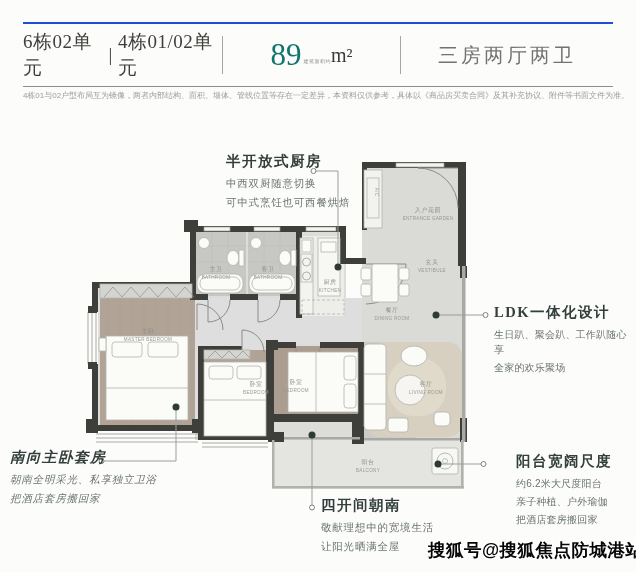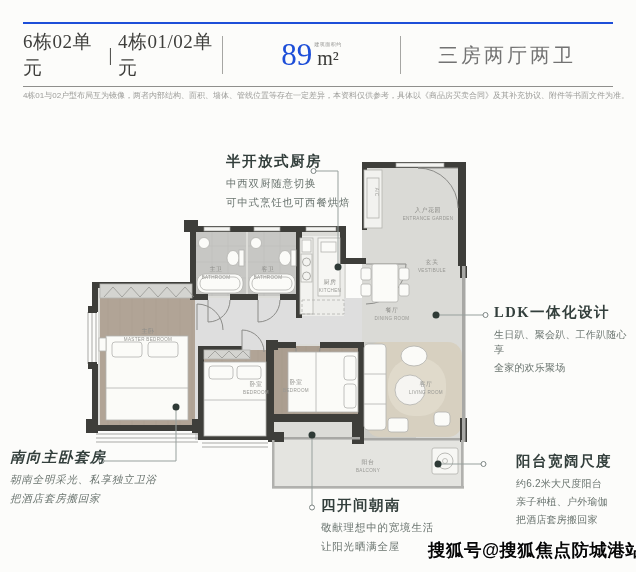--- a/index.html
+++ b/index.html
@@ -7,22 +7,22 @@
          font-family:"Liberation Sans",sans-serif;}
   
   .header{position:absolute;left:23px;top:22px;width:590px;height:62px;
           border-top:2px solid #1d4ed8;border-bottom:1px solid #8f8f8c;
           display:flex;align-items:center;}
   .h-cell{display:flex;align-items:center;justify-content:center;height:100%;}
   .c1{width:199px}.c2{width:177px}.c3{flex:1}
   .vdiv{width:1px;height:38px;background:#a6a6a3;align-self:center;}
   .unit-text,.sep{font-family:"Liberation Serif",serif;font-size:19px;color:#3e3e3b;letter-spacing:.5px;}
   .sep{margin:0 5px;font-weight:300;color:#55555.2;}
-  .area-num{font-family:"Liberation Serif",serif;font-size:31px;color:#1d4ed8;}
-  .area-wrap{display:inline-flex;flex-direction:column;align-items:center;line-height:1;margin-left:2px;}
+  .area-num{font-family:"Liberation Serif",serif;font-size:31px;color:#0f766e;}
+  .area-wrap{display:inline-flex;align-items:flex-end;line-height:1;margin-left:2px;}
   .area-prefix{font-size:5px;color:#8d8d8a;letter-spacing:.5px;margin-bottom:1px;}
   .area-unit{font-family:"Liberation Serif",serif;font-size:20px;color:#3a3a37;}
   .layout-text{font-family:"Liberation Serif",serif;font-size:20px;color:#737373;letter-spacing:3px;}
   .disclaimer{position:absolute;top:90px;left:8px;width:636px;text-align:center;
               font-size:8px;color:#9c9c99;}
   
   #plan{position:absolute;left:0;top:0;}
   
   .note{position:absolute;}
   .note h3{margin:0 0 5px;font-family:"Liberation Serif",serif;font-weight:bold;

